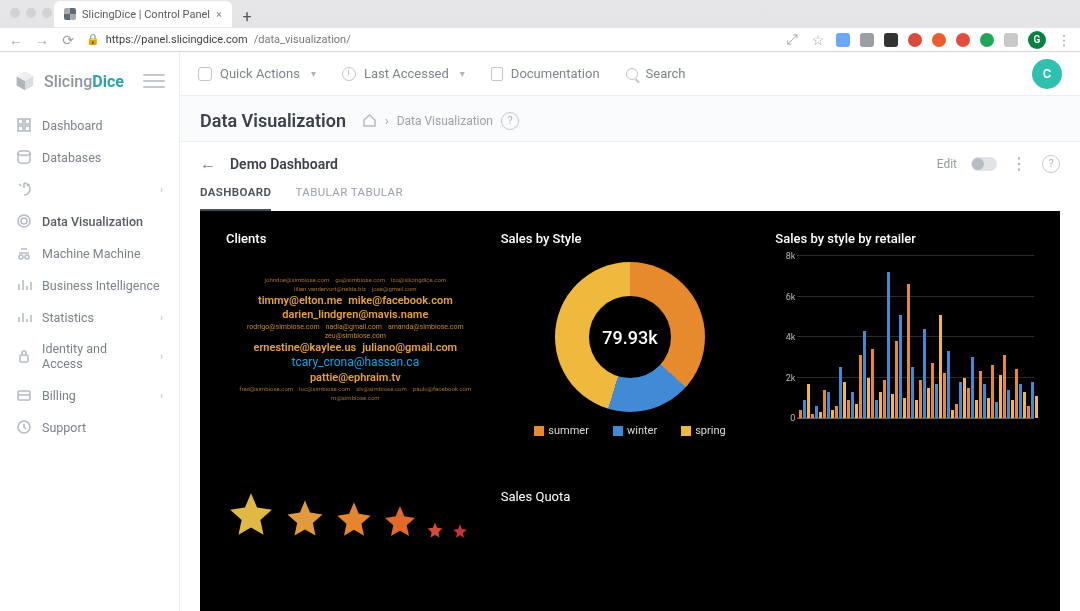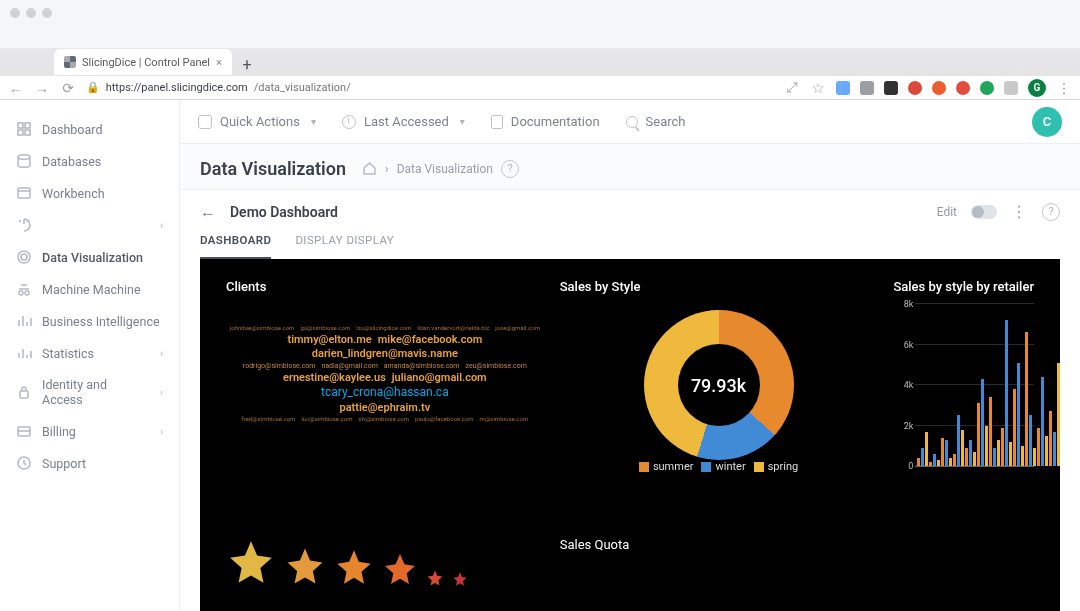--- a/index.html
+++ b/index.html
@@ -12,21 +12,20 @@
     height: 611px;
     overflow: hidden;
   }
   
   .chrome-top {
     height: 52px;
     background: linear-gradient(#e7e7e9,#e2e2e4);
     border-bottom: 1px solid #d7d7d8;
     display: flex;
     flex-direction: column;
-    margin-top: 48px;
   }
   .tab-strip {
     height: 28px;
     display: flex;
     align-items: flex-end;
     padding-left: 54px;
     gap: 4px;
   }
   .traffic-lights {
     position: absolute;
@@ -131,21 +130,21 @@
 
   .tabs{display:flex;gap:24px;padding:12px 20px 0;font-size:11.5px;color:#9aa0a8;letter-spacing:.4px;}
   .tab-link{padding-bottom:10px;}
   .tab-link.active{color:#4a4f58;border-bottom:2px solid #4a4f58;font-weight:600;}
 
   .dash{
     background:#000;
     margin:0 20px 0;
     flex:1;
     display:grid;
-    grid-template-columns: 1fr 1fr;
+    grid-template-columns: 1fr 1fr 1fr;
     grid-template-rows: 250px 1fr;
     gap:0;
     padding:20px 18px 0;
     color:#fff;
     overflow:hidden;
   }
   .panel{padding:0 8px;}
   .panel h4{font-size:13px;font-weight:500;margin-bottom:10px;}
   
   .wordcloud{
@@ -163,21 +162,21 @@
   .donut{
     width:150px;height:150px;border-radius:50%;position:relative;margin-top:6px;
     background: conic-gradient(
       #e78a2d 0deg 132deg, 
       #418bd6 132deg 197deg,
       #efb93e 197deg 360deg 
     );
   }
   .donut::after{content:"";position:absolute;inset:34px;background:#000;border-radius:50%;}
   .donut-center{position:absolute;inset:0;display:flex;align-items:center;justify-content:center;font-size:18px;font-weight:500;z-index:2;}
-  .legend{display:flex;gap:8px;font-size:11px;color:#ddd;}
+  .legend{display:flex;gap:24px;margin-top:12px;font-size:11px;color:#ddd;}
   .lg-sw{width:10px;height:10px;display:inline-block;margin-right:4px;vertical-align:middle;}
 
   
   .barchart{height:180px;position:relative;margin-top:4px;}
   .bc-grid{position:absolute;left:22px;right:0;top:0;bottom:18px;}
   .bc-grid .gl{position:absolute;left:0;right:0;border-top:1px solid #2a2a2a;font-size:9px;color:#bbb;}
   .bc-axis-l{position:absolute;left:0;width:20px;text-align:right;font-size:9px;color:#bbb;}
   .bars{position:absolute;left:24px;right:2px;bottom:18px;top:0;display:flex;align-items:flex-end;gap:1px;}
   .bar{flex:1 0 auto;width:3px;}
   .bc-baseline{position:absolute;left:22px;right:0;bottom:17px;border-top:1px solid #666;}
@@ -243,49 +242,53 @@
       <span class="ext-ic ext-g"></span>
       <span class="ext-ic ext-gy"></span>
       <span class="ext-ggreen">G</span>
       <span class="nav-ic">⋮</span>
     </div>
   </div>
 </div>
 
 <div class="app">
   <aside class="sidebar">
+    <div class="brand">
+      <svg class="brand-logo" viewBox="0 0 24 24">
+          <polygon points="3,7 12,2 21,7 21,17 12,22 3,17" fill="#d8dbdf"></polygon>
+          <polygon points="3,7 12,12 12,22 3,17" fill="#aeb4bc"></polygon>
+          <polygon points="12,2 21,7 12,12 3,7" fill="#eceef1"></polygon>
+        </svg>
+      <span><span class="brand-text-a">Slicing</span><span class="brand-text-b">Dice</span></span>
+      <div class="ham">
+          <span></span>
+          <span></span>
+          <span></span>
+        </div>
+    </div>
     <nav class="menu" id="sidebar-menu">
         <div class="menu-item">
           <span class="m-ic">
             <svg viewBox="0 0 16 16">
               <rect x="2" y="2" width="5" height="5"></rect>
               <rect x="9" y="2" width="5" height="5"></rect>
               <rect x="2" y="9" width="5" height="5"></rect>
               <rect x="9" y="9" width="5" height="5"></rect>
             </svg>
           </span>
           <span>Dashboard</span>
         </div>
         <div class="menu-item">
           <span class="m-ic">
             <svg viewBox="0 0 16 16">
               <ellipse cx="8" cy="4" rx="6" ry="2.3"></ellipse>
               <path d="M2 4v8c0 1.3 2.7 2.3 6 2.3s6-1 6-2.3V4"></path>
             </svg>
           </span>
           <span>Databases</span>
-        </div>
-        <div class="menu-item">
-          <span class="m-ic">
-            <svg viewBox="0 0 16 16">
-              <rect x="2" y="3" width="12" height="10" rx="1"></rect>
-              <path d="M2 6h12"></path>
-            </svg>
-          </span>
-          <span>Workbench</span>
         </div>
         <div class="menu-item">
           <span class="m-ic">
             <svg viewBox="0 0 16 16">
               <path d="M8 2v5M8 14a6 6 0 1 0 0-12"></path>
               <path d="M5 5l-2-2M11 5l2-2"></path>
             </svg>
           </span>
           <span class="caret">›</span>
         </div>
@@ -398,21 +401,21 @@
       <div class="sub-actions">
         <span>Edit</span>
         <span class="toggle"></span>
         <span class="kebab">⋮</span>
         <span class="help-ic">?</span>
       </div>
     </div>
 
     <div class="tabs">
       <div class="tab-link active">DASHBOARD</div>
-      <div class="tab-link">DISPLAY DISPLAY</div>
+      <div class="tab-link">TABULAR TABULAR</div>
     </div>
 
     <div class="dash">
 
       <div class="panel" style="grid-column:1;grid-row:1">
         <h4>Clients</h4>
         <div class="wordcloud" id="wordcloud"><span class="wc xs">johndoe@simbiose.com</span><span class="wc xs">gu@simbiose.com</span><span class="wc xs">lzo@slicingdice.com</span><span class="wc xs">lilian.vandervort@nelda.biz</span><span class="wc xs">jose@gmail.com</span><br><span class="wc m">timmy@elton.me</span><span class="wc m">mike@facebook.com</span><span class="wc m">darien_lindgren@mavis.name</span><br><span class="wc s">rodrigo@simbiose.com</span><span class="wc s">nadia@gmail.com</span><span class="wc s">amanda@simbiose.com</span><span class="wc s">zeu@simbiose.com</span><br><span class="wc m">ernestine@kaylee.us</span><span class="wc m">juliano@gmail.com</span><span class="wc l">tcary_crona@hassan.ca</span><span class="wc m">pattie@ephraim.tv</span><br><span class="wc xs">fred@simbiose.com</span><span class="wc xs">luc@simbiose.com</span><span class="wc xs">slv@simbiose.com</span><span class="wc xs">paulo@facebook.com</span><span class="wc xs">rn@simbiose.com</span></div>
       </div>
 
       <div class="panel" style="grid-column:2;grid-row:1">

